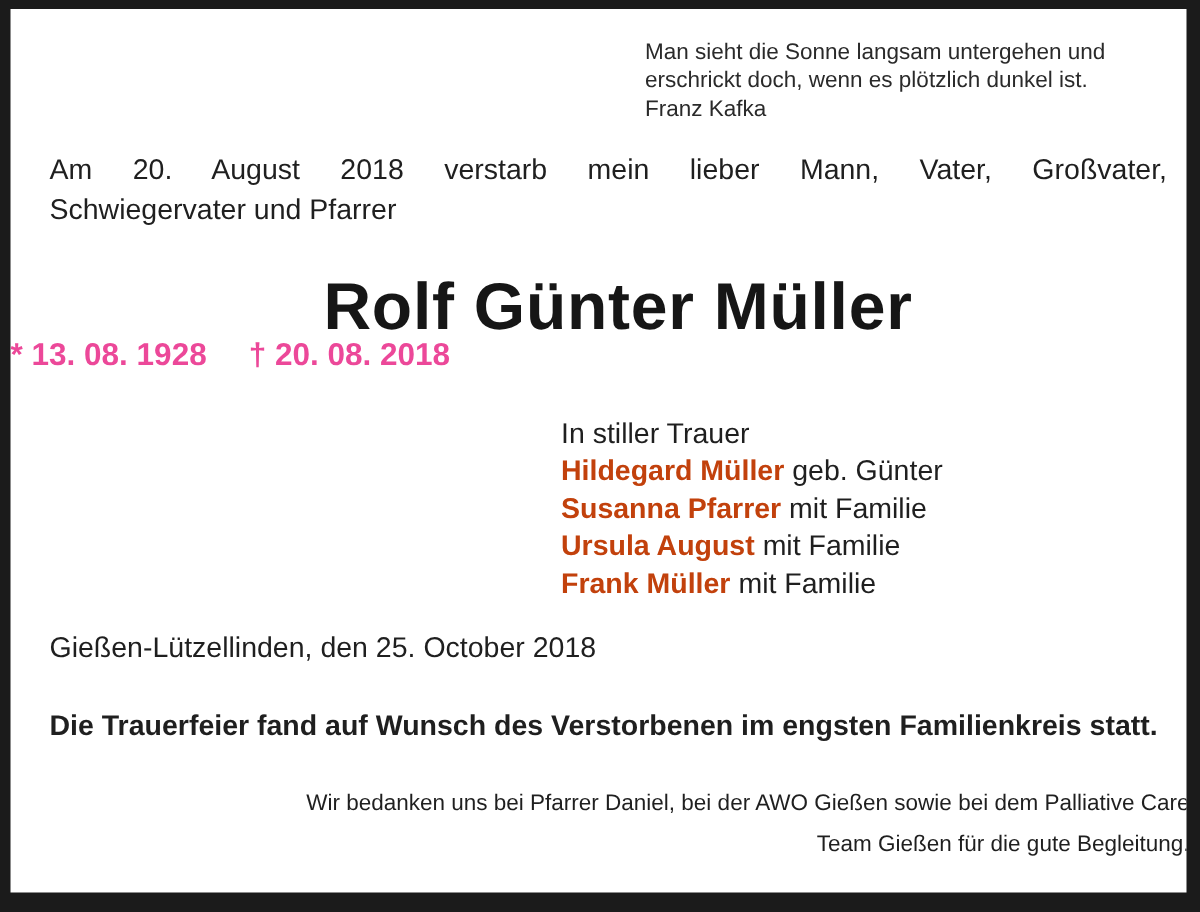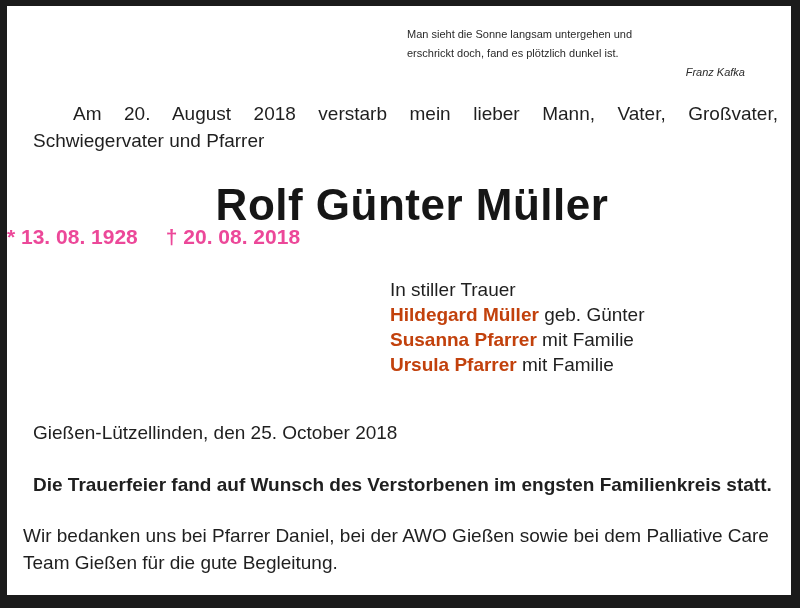--- a/index.html
+++ b/index.html
@@ -17,45 +17,42 @@
     border-color: #1b1b1b;
     border-width: 6px 9px 13px 7px;
     font-family: "Liberation Sans", sans-serif;
     color: #1f1f1f;
     overflow: hidden;
   }
   .abs { position: absolute; }
 
   
   .quote {
-    left: 400px;
+    left: 423px;
     top: 19px;
     width: 338px;
-    font-size: 11px;
+    font-size: 15px;
     line-height: 19px;
     color: #2a2a2a;
     text-align: left;
   }
   .quote .attribution {
-    text-align: right;
-    font-style: italic;
   }
 
   
   .intro {
     left: 26px;
     top: 94px;
     width: 745px;
     font-size: 19px;
     line-height: 27px;
   }
   .intro .justified {
     text-align: justify;
     text-align-last: justify;
-    margin-left: 40px;
   }
 
   
   .deceased-name {
     left: 0;
     top: 162px;
     width: 100%;
     margin: 13px;
     text-align: center;
     font-size: 44px;
@@ -77,21 +74,20 @@
     font-weight: bold;
     color: #ec4899;
   }
 
   
   .mourners {
     left: 367px;
     top: 271px;
     font-size: 19px;
     line-height: 25px;
-    margin-left: 16px;
   }
   .mourners .entry .entry-name {
     font-weight: bold;
     color: #c2410c;
   }
 
   
   .place-date {
     left: 26px;
     top: 414px;
@@ -100,35 +96,36 @@
   }
   .funeral-note {
     left: 26px;
     top: 466px;
     width: 760px;
     font-size: 19px;
     line-height: 26px;
     font-weight: bold;
   }
   .thanks {
-    left: 16px;
+    left: 26px;
     top: 516px;
     width: 760px;
-    font-size: 19px;
+    font-size: 15px;
     line-height: 27px;
+    text-align: right;
   }
 </style>
 </head>
 <body>
 
 <div class="page">
 
   <div class="abs quote">
     <div>Man sieht die Sonne langsam untergehen und</div>
-    <div>erschrickt doch, fand es plötzlich dunkel ist.</div>
+    <div>erschrickt doch, wenn es plötzlich dunkel ist.</div>
     <div class="attribution">Franz Kafka</div>
   </div>
 
   <div class="abs intro">
     <div class="justified">Am 20. August 2018 verstarb mein lieber Mann, Vater, Großvater,</div>
     <div>Schwiegervater und Pfarrer</div>
   </div>
 
   <h1 class="abs deceased-name">Rolf Günter Müller</h1>
 
@@ -141,21 +138,25 @@
     <div>In stiller Trauer</div>
     <div class="entry">
       <span class="entry-name">Hildegard Müller</span>
       <span>geb. Günter</span>
     </div>
     <div class="entry">
       <span class="entry-name">Susanna Pfarrer</span>
       <span>mit Familie</span>
     </div>
     <div class="entry">
-      <span class="entry-name">Ursula Pfarrer</span>
+      <span class="entry-name">Ursula August</span>
+      <span>mit Familie</span>
+    </div>
+    <div class="entry">
+      <span class="entry-name">Frank Müller</span>
       <span>mit Familie</span>
     </div>
   </div>
 
   <div class="abs place-date">Gießen-Lützellinden, den 25. October 2018</div>
 
   <div class="abs funeral-note">Die Trauerfeier fand auf Wunsch des Verstorbenen im engsten Familienkreis statt.</div>
 
   <div class="abs thanks">
     <div>Wir bedanken uns bei Pfarrer Daniel, bei der AWO Gießen sowie bei dem Palliative Care</div>

